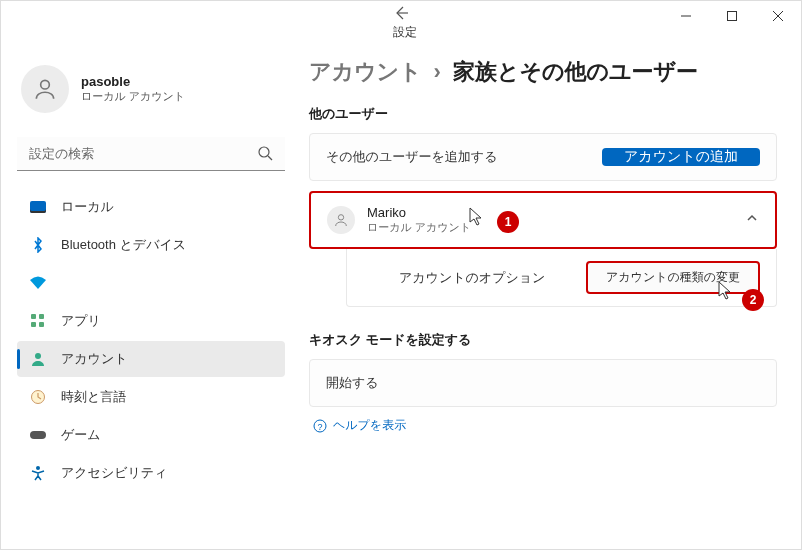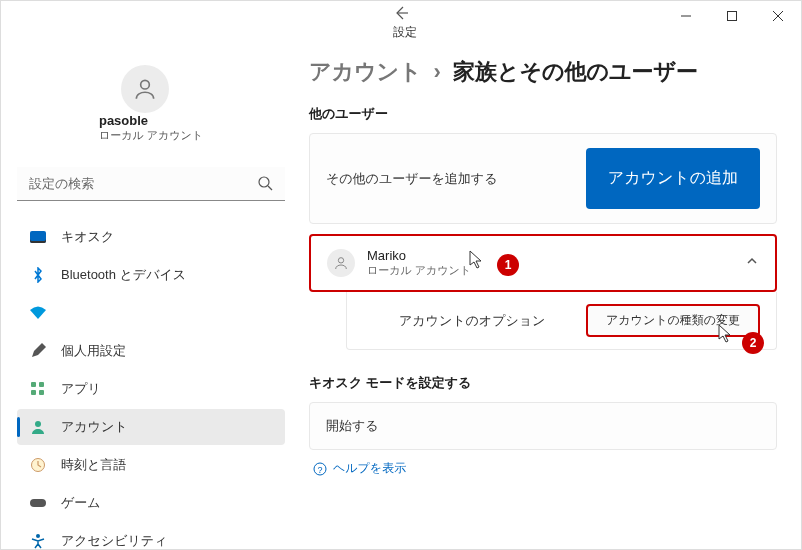--- a/index.html
+++ b/index.html
@@ -10,21 +10,21 @@
     .back-btn { width: 32px; height: 32px; display: flex; align-items: center; justify-content: center; cursor: pointer; }
     .titlebar-title { font-size: 12px; margin-left: 8px; color: #333; }
     .window-controls { position: absolute; right: 0; top: 0; display: flex; }
     .window-btn { width: 46px; height: 30px; display: flex; align-items: center; justify-content: center; cursor: pointer; }
     
     
     .container { display: flex; height: calc(100% - 40px); }
     
     
     .sidebar { width: 300px; padding: 16px; display: flex; flex-direction: column; }
-    .user-block { display: flex; align-items: center; padding: 8px 4px; margin-bottom: 16px; flex-direction: column; }
+    .user-block { display: flex; align-items: center; padding: 8px 4px; margin-bottom: 16px; }
     .avatar { width: 48px; height: 48px; border-radius: 50%; background: #ececec; display: flex; align-items: center; justify-content: center; margin-right: 12px; }
     .avatar svg { width: 26px; height: 26px; }
     .user-name { font-size: 13px; font-weight: 600; color: #222; }
     .user-sub { font-size: 11px; color: #555; }
     
     .search-wrap { position: relative; margin-bottom: 18px; }
     .search-input { width: 100%; height: 34px; padding: 0 36px 0 12px; border: none; border-bottom: 1px solid #888; background: #fcfcfc; font-size: 13px; }
     .search-input::placeholder { color: #666; }
     .search-icon { position: absolute; right: 12px; top: 8px; }
     
@@ -41,21 +41,21 @@
     .breadcrumb { display: flex; align-items: center; gap: 12px; margin-bottom: 18px; }
     .crumb-parent { font-size: 22px; font-weight: 600; color: #777; }
     .crumb-sep { font-size: 22px; font-weight: 600; color: #777; }
     .crumb-current { font-size: 22px; font-weight: 600; color: #222; }
     
     .section-title { font-size: 13px; font-weight: 600; color: #222; margin-bottom: 10px; }
     
     .card { border: 1px solid #e8e8e8; border-radius: 4px; padding: 14px 16px; display: flex; align-items: center; justify-content: space-between; margin-bottom: 10px; background: #fdfdfd; }
     .card-text { font-size: 13px; color: #333; }
     
-    .btn-primary { background: #0067c0; color: #fff; border: none; border-radius: 4px; padding: 20px 22px; font-size: 16px; cursor: pointer; }
+    .btn-primary { background: #0067c0; color: #fff; border: none; border-radius: 4px; padding: 0 22px; font-size: 14px; cursor: pointer; }
     .btn-secondary { background: #fbfbfb; color: #333; border: 1px solid #d0d0d0; border-radius: 4px; padding: 6px 18px; font-size: 12px; cursor: pointer; }
     .btn-secondary.highlight { border: 2px solid #cc0000; }
     .btn-plain { background: transparent; border: none; font-size: 12px; color: #333; cursor: pointer; padding: 6px 18px; }
     
     
     .user-card { border: 2px solid #cc0000; border-radius: 4px; margin-bottom: 0; overflow: visible; position: relative; }
     .user-card-head { display: flex; align-items: center; padding: 12px 16px; cursor: pointer; }
     .user-card-avatar { width: 28px; height: 28px; border-radius: 50%; background: #ececec; display: flex; align-items: center; justify-content: center; margin-right: 12px; }
     .user-card-avatar svg { width: 16px; height: 16px; }
     .user-card-name { font-size: 13px; color: #222; }
@@ -129,44 +129,36 @@
             <path d="M11 11 L15 15" stroke="#555" stroke-width="1.2"></path>
           </svg>
       </span>
     </div>
 
     <nav class="nav">
       <div class="nav-item">
         <span class="icon">
             <div class="ic-system"></div>
           </span>
-        <span>キオスク</span>
+        <span>ローカル</span>
       </div>
       <div class="nav-item">
         <span class="icon">
             <svg width="14" height="16" viewBox="0 0 14 16">
               <path d="M4 4 L10 12 L7 15 V1 L10 4 L4 12" stroke="#0078d4" fill="none" stroke-width="1.5"></path>
             </svg>
           </span>
         <span>Bluetooth とデバイス</span>
       </div>
       <div class="nav-item">
         <span class="icon ic-wifi">
             <svg width="18" height="14" viewBox="0 0 18 14">
               <path d="M9 13 L1 4 Q9 -3 17 4 Z" fill="#00a0dd"></path>
             </svg>
           </span>
-      </div>
-      <div class="nav-item">
-        <span class="icon">
-            <svg width="16" height="16" viewBox="0 0 16 16">
-              <path d="M2 14 L4 8 L12 0 L16 4 L8 12 Z" fill="#555"></path>
-            </svg>
-          </span>
-        <span>個人用設定</span>
       </div>
       <div class="nav-item">
         <span class="icon">
             <svg width="16" height="16" viewBox="0 0 16 16">
               <rect x="1" y="1" width="5" height="5" fill="#5a7" rx="1"></rect>
               <rect x="9" y="1" width="5" height="5" fill="#5a7" rx="1"></rect>
               <rect x="1" y="9" width="5" height="5" fill="#5a7" rx="1"></rect>
               <rect x="9" y="9" width="5" height="5" fill="#5a7" rx="1"></rect>
             </svg>
           </span>

